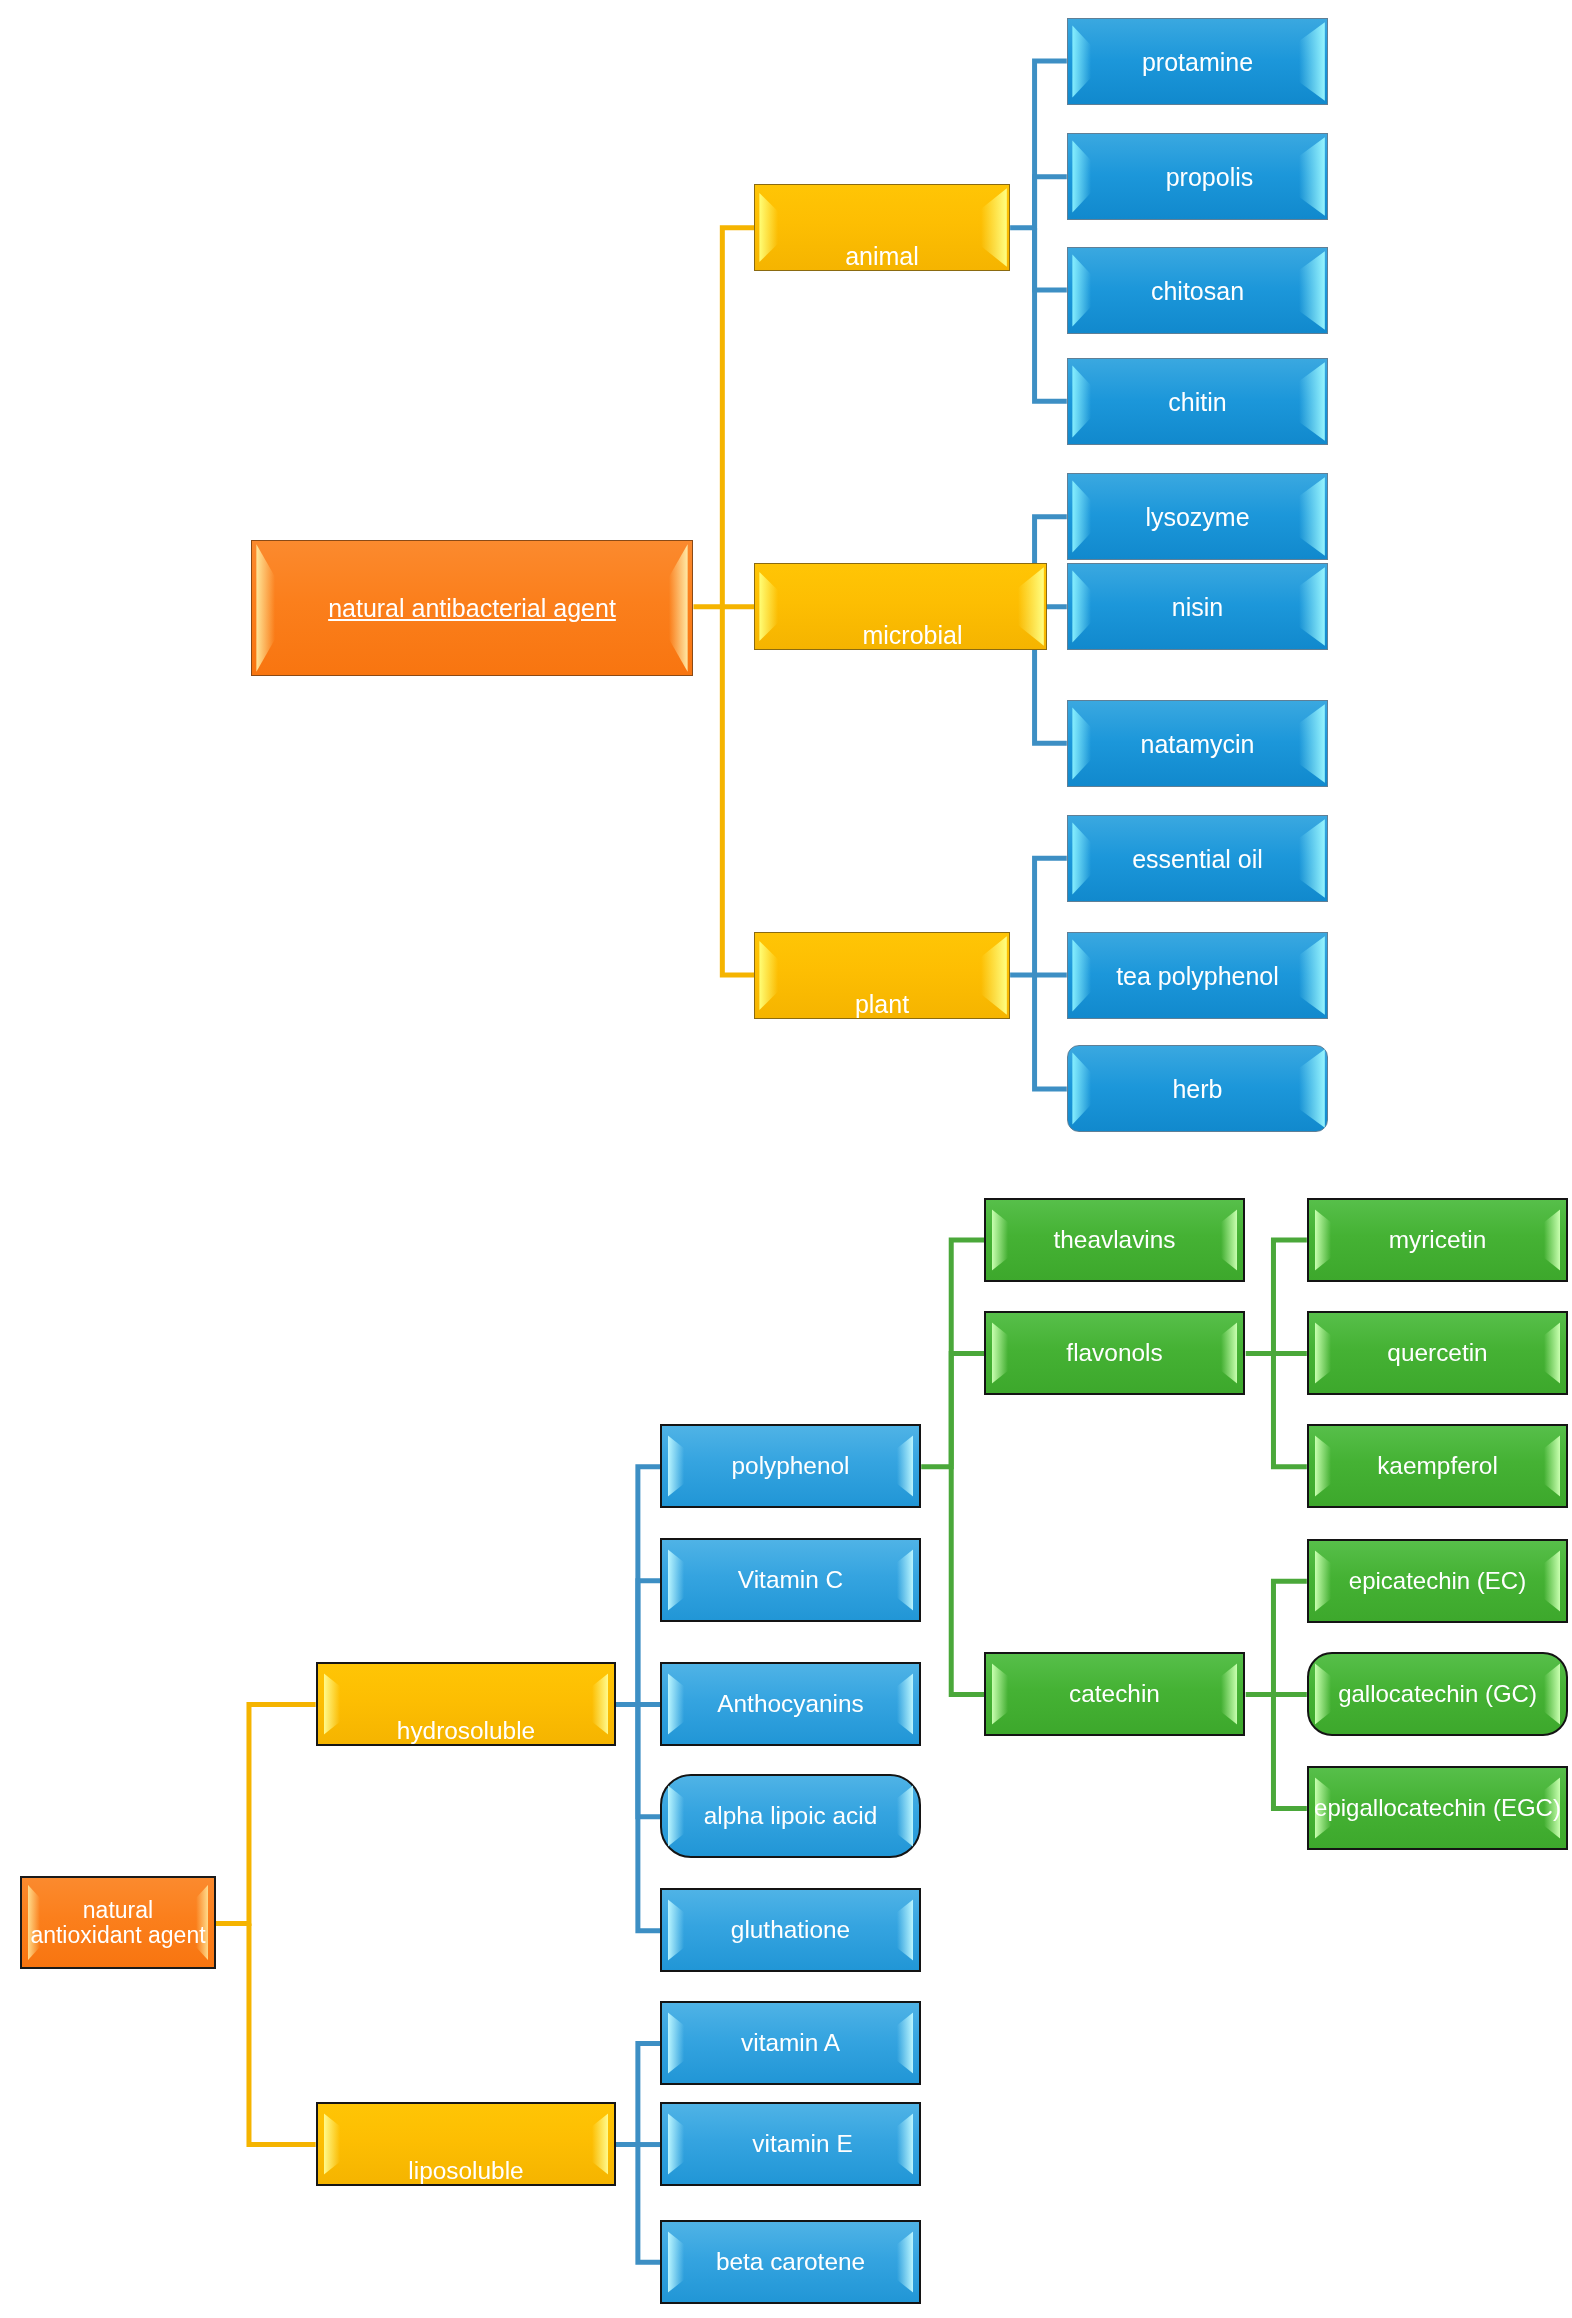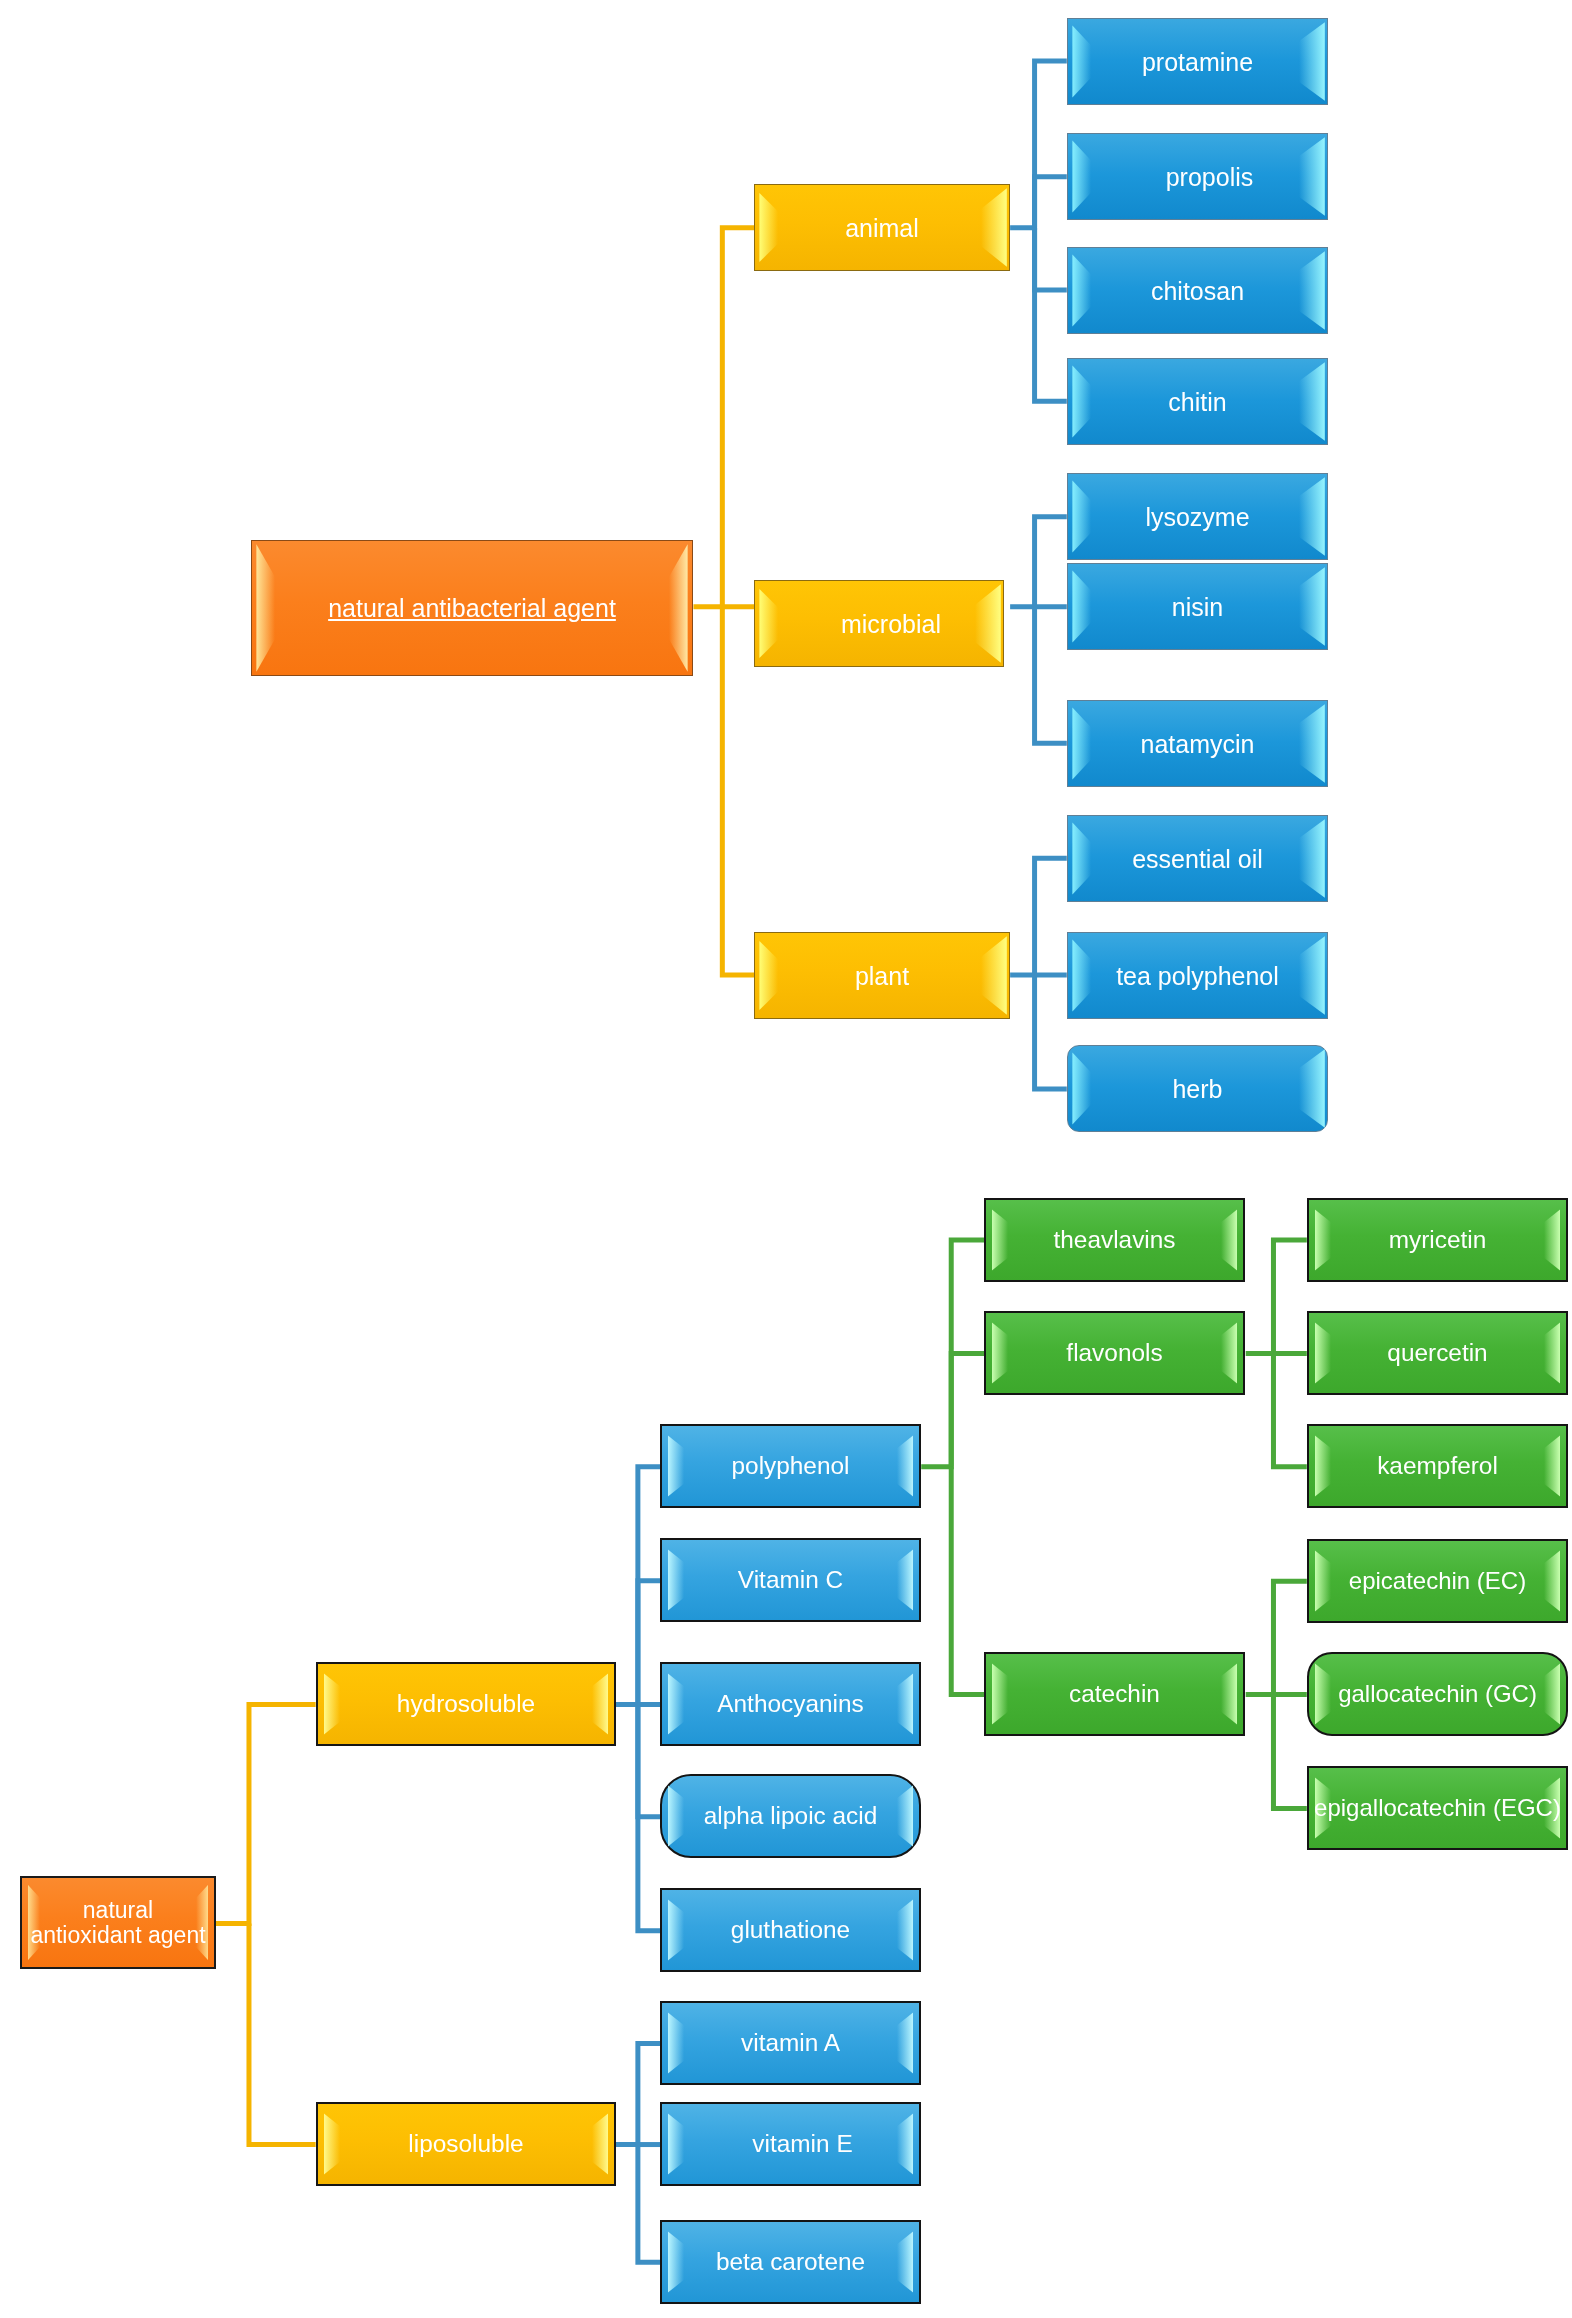--- a/index.html
+++ b/index.html
@@ -55,20 +55,21 @@
     background:linear-gradient(270deg,rgba(255,228,150,.9),rgba(255,190,90,0));
     clip-path:polygon(100% 4%,0 20%,0 80%,100% 96%);
     width:12.2px;right:5.6px;
   }
 
   
   .n-yellow{
     background:linear-gradient(180deg,#ffc505 0%,#fdbe02 45%,#f5b400 100%);
     border:1.7px solid #8a6a11;
     font-size:25px;
+    align-items:flex-end;
   }
   .n-yellow::before{
     background:linear-gradient(90deg,rgba(255,255,120,1),rgba(255,225,60,0));
     clip-path:polygon(0 6%,100% 30%,100% 70%,0 94%);
   }
   .n-yellow::after{
     background:linear-gradient(270deg,rgba(255,255,130,1),rgba(255,225,60,0));
     clip-path:polygon(100% 0,0 26%,0 74%,100% 100%);
     width:25.6px;right:2.2px;
   }
@@ -183,21 +184,21 @@
     </g>
   </svg>
 
   <div class="node n-orange" style="left:251px;top:540px;width:442px;height:136px;text-decoration:underline;">
     <span class="lbl">natural antibacterial agent</span>
   </div>
 
   <div class="node n-yellow" style="left:754px;top:184px;width:256px;height:87px;">
     <span class="lbl">animal</span>
   </div>
-  <div class="node n-yellow" style="left:754px;top:580px;width:250px;height:87px;padding-left:24px;">
+  <div class="node n-yellow" style="left:754px;top:563px;width:293px;height:87px;padding-left:24px;">
     <span class="lbl">microbial</span>
   </div>
   <div class="node n-yellow" style="left:754px;top:932px;width:256px;height:87px;">
     <span class="lbl">plant</span>
   </div>
 
   <div class="node n-blue" style="left:1067px;top:18px;width:261px;height:87px;">
     <span class="lbl">protamine</span>
   </div>
   <div class="node n-blue" style="left:1067px;top:133px;width:261px;height:87px;padding-left:24px;">

